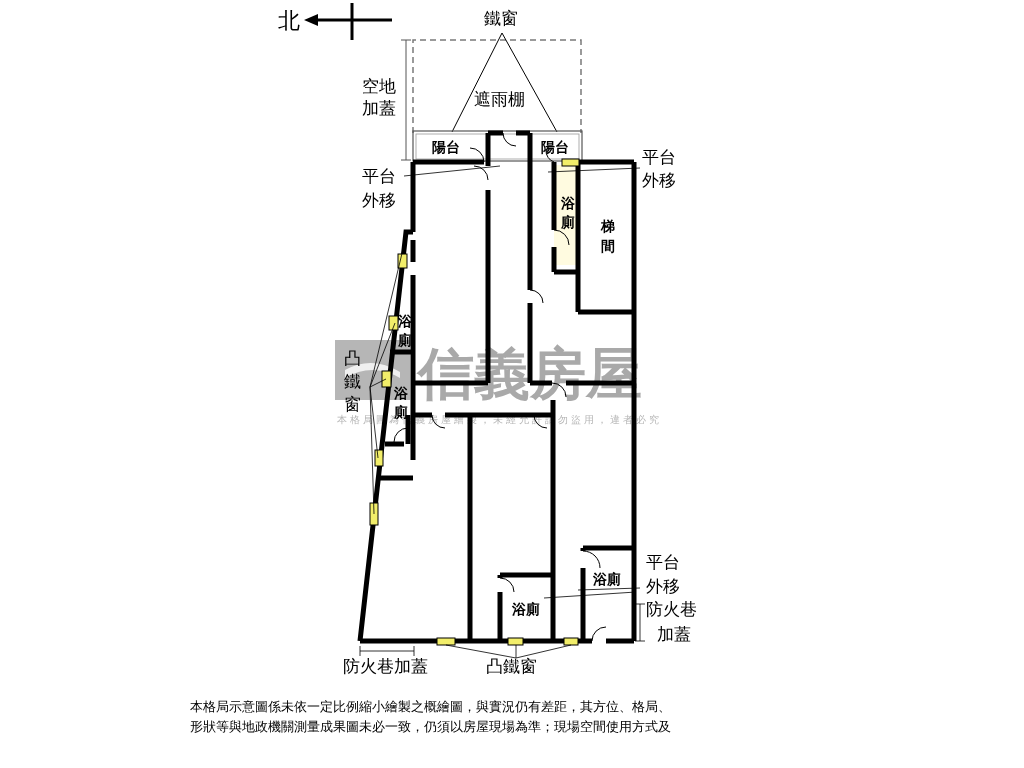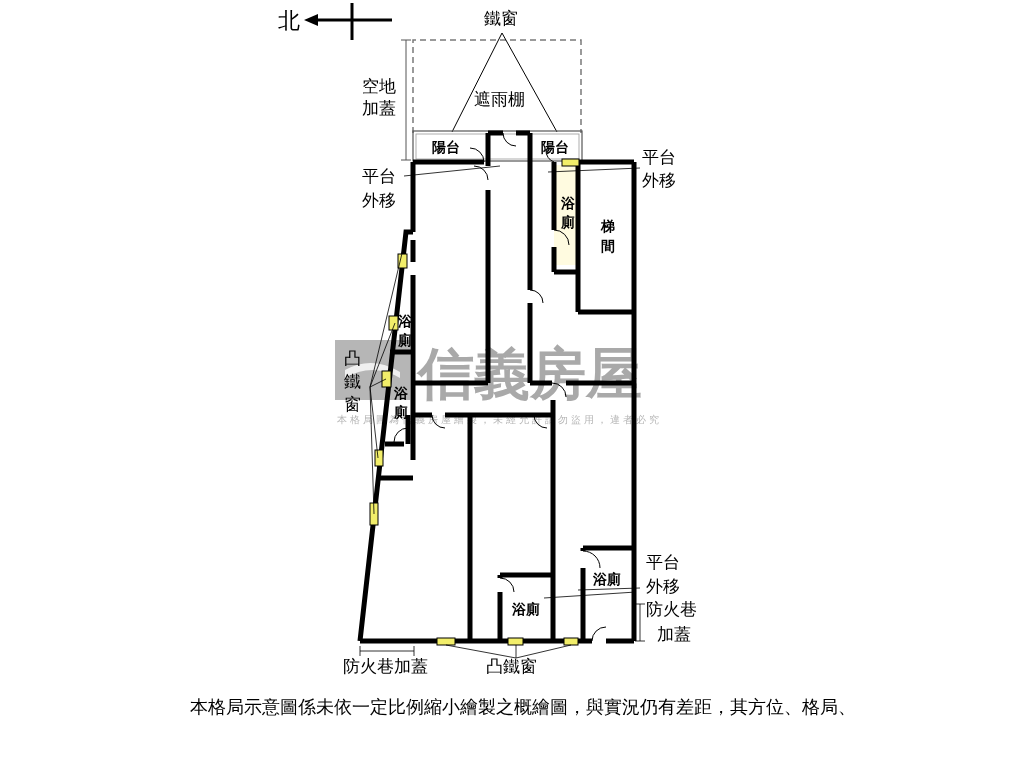--- a/index.html
+++ b/index.html
@@ -5,21 +5,21 @@
     html, body { margin: 0; padding: 0; background: #ffffff; }
     body { width: 1024px; height: 768px; position: relative; overflow: hidden;
            font-family: "DejaVu Serif", "Liberation Serif", serif; }
     #stage { position: absolute; left: 0; top: 0; width: 1024px; height: 768px; }
     svg text { font-family: "DejaVu Serif", "Liberation Serif", serif; }
     .lbl { font-size: 17px; fill: #000; }
     .lbl-b { font-size: 14px; fill: #000; font-weight: bold; }
     .wm { font-size: 56px; fill: #a9a9a9; font-family: "DejaVu Sans", "Liberation Sans", sans-serif; font-weight: bold; }
     .wm-s { font-size: 10px; fill: #b5b5b5; font-family: "DejaVu Sans", "Liberation Sans", sans-serif; letter-spacing: 3px; }
     #disclaimer { position: absolute; left: 190px; top: 697px; width: 660px;
-                  font-size: 18px; line-height: 20px; color: #000;
+                  font-size: 13px; line-height: 20px; color: #000;
                   font-family: "DejaVu Serif", "Liberation Serif", serif; }
     #disclaimer div { white-space: nowrap; }
   </style>
 </head>
 <body>
 
 <div id="stage">
 <svg width="1024" height="768" viewBox="0 0 1024 768" xmlns="http://www.w3.org/2000/svg">
 
   <g>
@@ -198,13 +198,14 @@
     <text class="lbl" x="657" y="640">加蓋</text>
 
     <text class="lbl" x="343" y="672">防火巷加蓋</text>
     <text class="lbl" x="486" y="672">凸鐵窗</text>
   </g>
 </svg>
 </div>
 
 <div id="disclaimer">
   <div>本格局示意圖係未依一定比例縮小繪製之概繪圖，與實況仍有差距，其方位、格局、</div>
+  <div>形狀等與地政機關測量成果圖未必一致，仍須以房屋現場為準；現場空間使用方式及</div>
 </div>
 
 </body></html>

